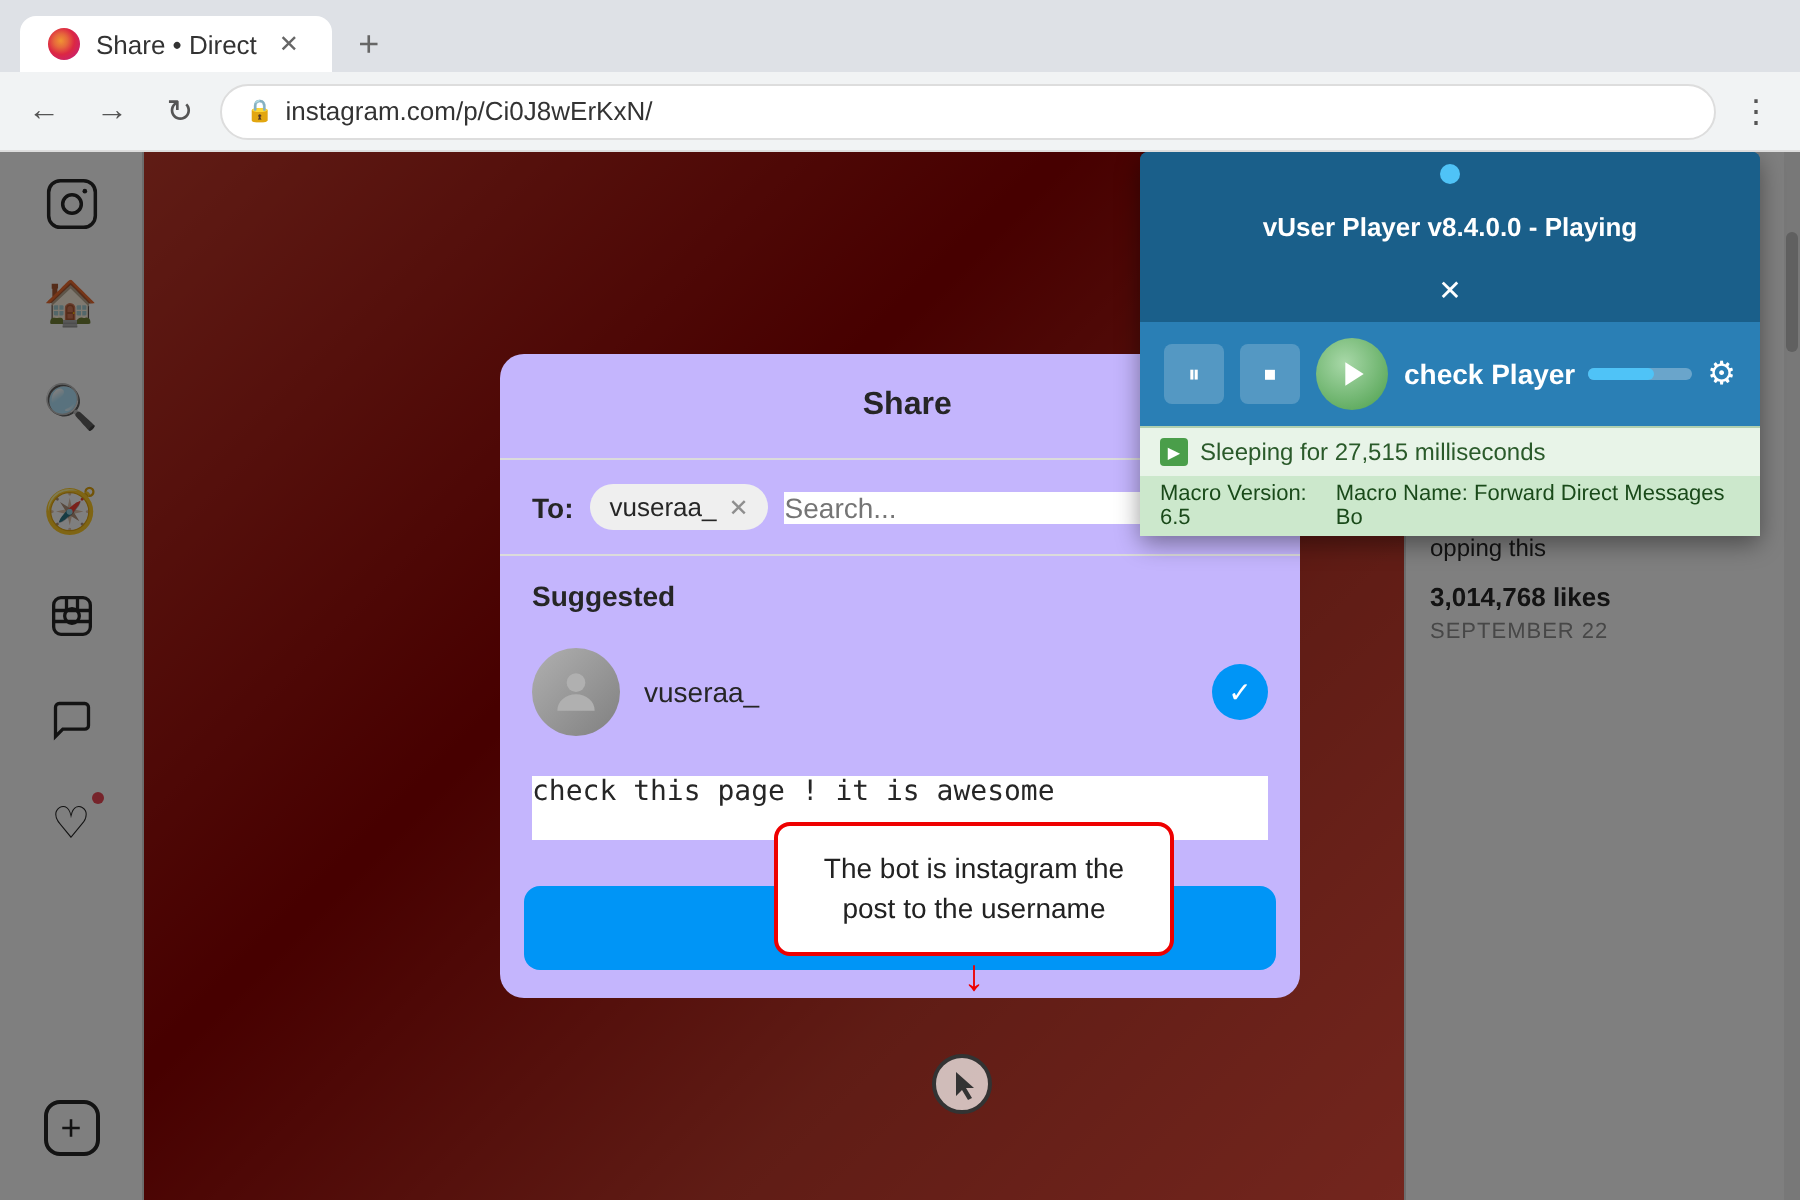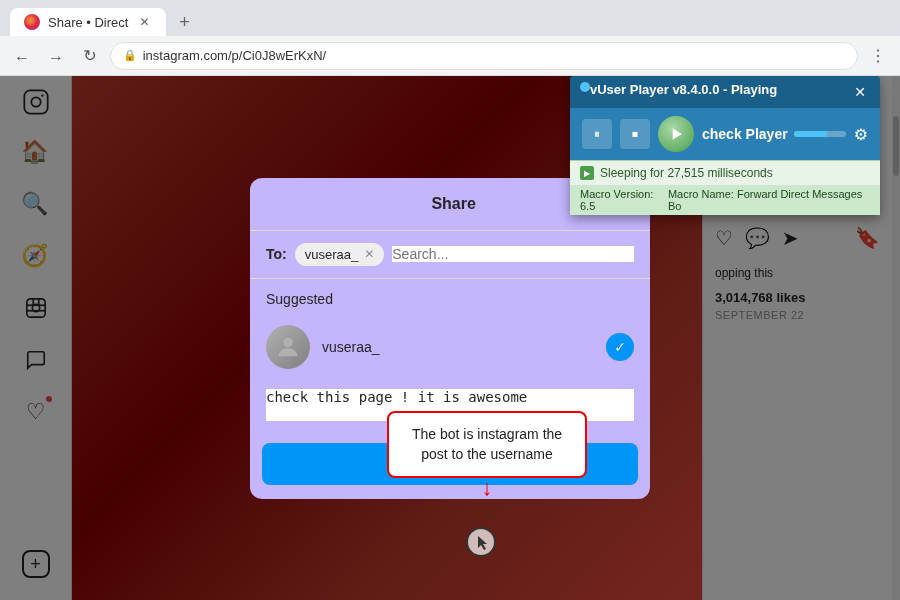--- a/index.html
+++ b/index.html
@@ -50,35 +50,35 @@
     .share-header { padding: 16px 20px; display: flex; align-items: center; justify-content: space-between; border-bottom: 1px solid #dbdbdb; }
     .share-title { font-size: 16px; font-weight: 600; color: #262626; text-align: center; flex: 1; }
     .close-btn { font-size: 20px; color: #262626; cursor: pointer; line-height: 1; }
 
     .share-to-row { padding: 12px 16px; display: flex; align-items: center; gap: 8px; border-bottom: 1px solid #dbdbdb; }
     .to-label { font-size: 14px; font-weight: 700; color: #262626; }
     .recipient-chip { background: #efefef; border-radius: 20px; padding: 4px 10px; font-size: 13px; color: #262626; display: flex; align-items: center; gap: 6px; }
     .chip-remove { color: #8e8e8e; font-size: 12px; cursor: pointer; }
     .search-input { border: none; outline: none; font-size: 14px; color: #8e8e8e; flex: 1; }
 
-    .suggested-label { padding: 12px 16px 8px; font-size: 14px; font-weight: 400; color: #262626; }
+    .suggested-label { padding: 12px 16px 8px; font-size: 14px; font-weight: 700; color: #262626; }
 
     .suggested-user { padding: 10px 16px; display: flex; align-items: center; gap: 12px; cursor: pointer; }
     .avatar-placeholder { width: 44px; height: 44px; border-radius: 50%; background: linear-gradient(135deg, #b0b0b0, #808080); display: flex; align-items: center; justify-content: center; color: #fff; font-size: 18px; }
     .user-name { font-size: 14px; color: #262626; font-weight: 500; }
     .check-icon { margin-left: auto; width: 28px; height: 28px; background: #0095f6; border-radius: 50%; display: flex; align-items: center; justify-content: center; color: #fff; font-size: 14px; }
 
     .message-input-area { padding: 10px 16px; }
     .message-input { width: 100%; border: none; outline: none; font-size: 14px; color: #262626; resize: none; }
 
     .send-btn { margin: 8px 12px 14px; background: #0095f6; color: #fff; border: none; border-radius: 8px; padding: 12px; font-size: 16px; font-weight: 600; cursor: pointer; display: flex; align-items: center; justify-content: center; width: calc(100% - 24px); }
 
     
     .vuser-widget { position: absolute; top: 0; right: 20px; width: 310px; background: #1a5f8a; border-radius: 4px; z-index: 200; box-shadow: 0 4px 12px rgba(0,0,0,0.4); }
-    .vuser-titlebar { background: #1a5f8a; padding: 6px 10px; display: flex; align-items: flex-start; gap: 0; border-radius: 4px 4px 0 0; }
+    .vuser-titlebar { background: #1a5f8a; padding: 6px 10px; display: flex; align-items: center; gap: 14px; border-radius: 4px 4px 0 0; flex-direction: column; }
     .vuser-title { color: #fff; font-size: 13px; font-weight: 600; flex: 1; }
     .vuser-close { color: #fff; font-size: 14px; cursor: pointer; width: 20px; height: 20px; display: flex; align-items: center; justify-content: center; }
     .vuser-dot { width: 10px; height: 10px; background: #4fc3f7; border-radius: 50%; }
 
     .vuser-controls { background: #2a7fb5; padding: 8px 12px; display: flex; align-items: center; gap: 8px; }
     .vuser-btn { width: 30px; height: 30px; background: rgba(255,255,255,0.2); border-radius: 4px; display: flex; align-items: center; justify-content: center; color: #fff; cursor: pointer; font-size: 12px; }
     .vuser-logo-area { display: flex; align-items: center; gap: 6px; flex: 1; }
     .vuser-logo-circle { width: 36px; height: 36px; background: radial-gradient(circle at 40% 35%, #a8d8a8, #4a9e4a); border-radius: 50%; display: flex; align-items: center; justify-content: center; color: #fff; font-size: 16px; }
     .vuser-brand { color: #fff; font-size: 14px; font-weight: 700; }
     .vuser-progress { flex: 1; height: 6px; background: rgba(255,255,255,0.3); border-radius: 3px; position: relative; }

